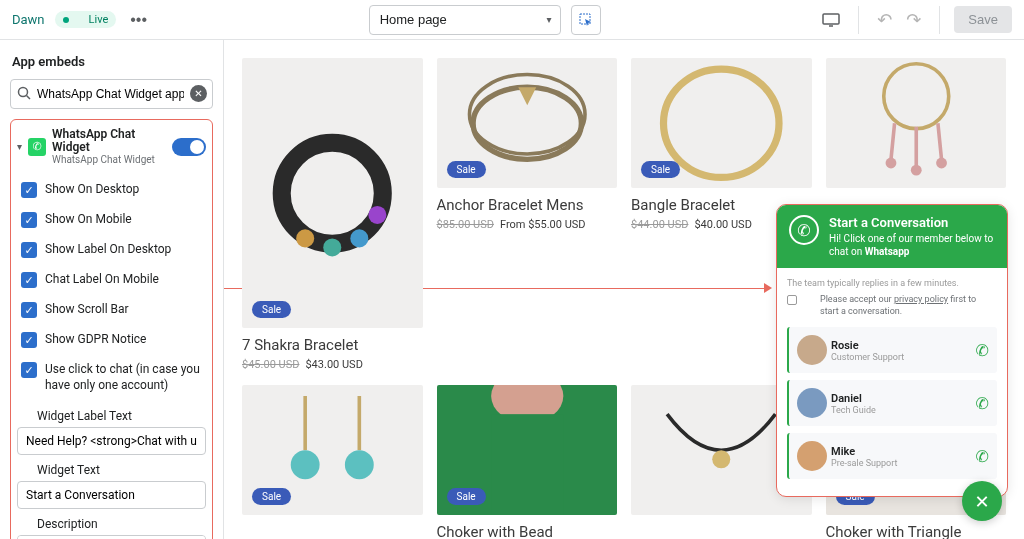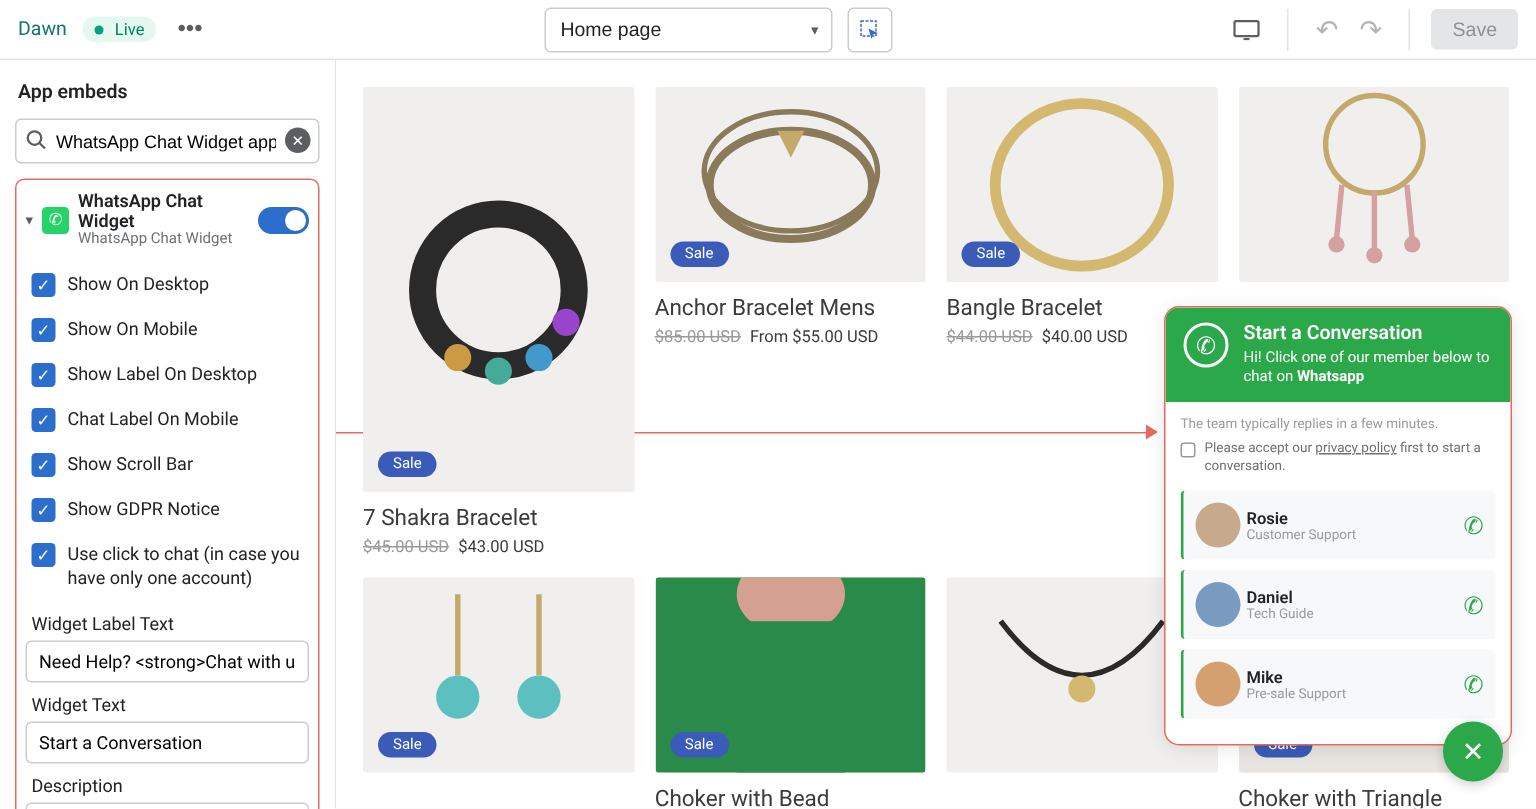--- a/index.html
+++ b/index.html
@@ -1,19 +1,19 @@
 <!DOCTYPE html>
 <html><head>
 <meta charset="utf-8">
 <style>
 * { box-sizing: border-box; margin: 0; padding: 0; }
 body { font-family: -apple-system, BlinkMacSystemFont, "Segoe UI", Roboto, sans-serif; font-size: 13px; color: #202223; background: #f6f6f7; width: 1024px; height: 539px; overflow: hidden; }
 .topbar { display: flex; align-items: center; height: 40px; background: #fff; border-bottom: 1px solid #e1e3e5; padding: 0 12px; gap: 10px; }
 .theme-name { font-size: 13px; color: #0f766e; }
-.live-badge { background: #e4f8f0; color: #008060; border-radius: 10px; padding: 2px 8px; font-size: 11px; display: inline-flex; align-items: center; gap: 8px; }
+.live-badge { background: #e4f8f0; color: #008060; border-radius: 10px; padding: 2px 8px; font-size: 11px; display: inline-flex; align-items: center; gap: 20px; }
 .live-dot { width: 6px; height: 6px; border-radius: 50%; background: #00a47c; }
 .dots-btn { background: none; border: none; font-size: 16px; color: #5c5f62; cursor: pointer; padding: 4px; }
 .spacer { flex: 1; }
 .page-select { width: 192px; height: 30px; border: 1px solid #c9cccf; border-radius: 4px; padding: 0 24px 0 10px; font-size: 13px; color: #202223; background: #fff; text-align: left; position: relative; display: flex; align-items: center; }
 .page-select::after { content: "▾"; position: absolute; right: 8px; color: #5c5f62; font-size: 10px; }
 .icon-btn { width: 30px; height: 30px; border: 1px solid #c9cccf; border-radius: 4px; background: #fff; display: flex; align-items: center; justify-content: center; cursor: pointer; color: #2c6ecb; }
 .top-right { display: flex; align-items: center; gap: 6px; }
 .preview-btn { border: none; background: none; color: #5c5f62; cursor: pointer; padding: 4px; }
 .undo-btn, .redo-btn { border: none; background: none; color: #b5b5b5; font-size: 18px; cursor: pointer; padding: 4px; }
 .vdiv { width: 1px; height: 28px; background: #e1e3e5; margin: 0 8px; }
@@ -30,21 +30,21 @@
 .chev { color: #5c5f62; font-size: 10px; }
 .app-logo { width: 18px; height: 18px; background: #25d366; border-radius: 3px; display: flex; align-items: center; justify-content: center; color: #fff; font-size: 11px; }
 .widget-name-wrap { flex: 1; line-height: 1.1; }
 .widget-name { font-size: 12px; font-weight: 600; }
 .widget-sub { font-size: 10px; color: #6d7175; }
 .toggle { width: 34px; height: 18px; background: #2c6ecb; border-radius: 9px; position: relative; cursor: pointer; }
 .toggle::after { content: ""; position: absolute; right: 2px; top: 2px; width: 14px; height: 14px; background: #fff; border-radius: 50%; }
 .check-row { display: flex; align-items: flex-start; gap: 8px; padding: 7px 4px; }
 .checkbox { width: 16px; height: 16px; background: #2c6ecb; border-radius: 3px; flex-shrink: 0; display: flex; align-items: center; justify-content: center; color: #fff; font-size: 11px; }
 .check-label { font-size: 12px; color: #202223; line-height: 1.3; }
-.field-label { font-size: 12px; color: #202223; padding: 8px 4px 4px; }
+.field-label { font-size: 12px; color: #202223; padding: 8px 4px 4px; margin-left: 16px; }
 .text-input, .text-area { width: 100%; border: 1px solid #c9cccf; border-radius: 4px; padding: 6px 8px; font-size: 12px; font-family: inherit; }
 .text-area { height: 44px; resize: none; line-height: 1.3; }
 .red-box-arrow { position: absolute; border-top: 1px solid #e86a5e; }
 .arrow-head { position: absolute; border: 5px solid transparent; border-left: 8px solid #e86a5e; }
 .preview { flex: 1; background: #fff; padding: 18px 18px; overflow: hidden; position: relative; }
 .grid { display: grid; grid-template-columns: repeat(4, 1fr); gap: 14px; }
 .card { display: flex; flex-direction: column; }
 .card-img { height: 130px; background: #f0efee; border-radius: 2px; position: relative; display: flex; align-items: center; justify-content: center; overflow: hidden; }
 .card-img.tall { height: 270px; }
 .sale-badge { position: absolute; bottom: 10px; left: 10px; background: #3a5bb8; color: #fff; font-size: 10px; padding: 3px 10px; border-radius: 10px; }
@@ -52,21 +52,21 @@
 .card-price { font-size: 11px; display: flex; gap: 6px; color: #3b3b3b; }
 .old-price { text-decoration: line-through; color: #9a9a9a; }
 .row2-card .card-img { height: 130px; }
 .chat-popup { position: absolute; top: 164px; right: 16px; width: 232px; border: 1px solid #e86a5e; border-radius: 10px; overflow: hidden; background: #fff; box-shadow: 0 2px 12px rgba(0,0,0,0.1); z-index: 5; }
 .chat-header { background: #2ba84a; color: #fff; padding: 10px 12px; display: flex; gap: 10px; }
 .chat-wa-icon { width: 30px; height: 30px; border: 2px solid #fff; border-radius: 50%; display: flex; align-items: center; justify-content: center; font-size: 16px; flex-shrink: 0; }
 .chat-title { font-size: 13px; font-weight: 600; margin-bottom: 2px; }
 .chat-desc { font-size: 10px; line-height: 1.3; }
 .chat-body { padding: 10px; }
 .chat-reply { font-size: 9px; color: #9a9a9a; margin-bottom: 6px; }
-.chat-gdpr { font-size: 9px; color: #6d7175; display: flex; gap: 6px; line-height: 1.3; margin-bottom: 10px; }
+.chat-gdpr { font-size: 9px; color: #6d7175; display: flex; gap: 23px; line-height: 1.3; margin-bottom: 10px; }
 .gdpr-box { width: 10px; height: 10px; border: 1px solid #9a9a9a; border-radius: 2px; flex-shrink: 0; margin-top: 1px; }
 .member { display: flex; align-items: center; gap: 4px; background: #f7f8fa; border-left: 2px solid #2ba84a; border-radius: 3px; padding: 8px; margin-bottom: 7px; cursor: pointer; }
 .member-avatar { width: 30px; height: 30px; border-radius: 50%; background: #c7a98b; flex-shrink: 0; }
 .member-info { flex: 1; }
 .member-name { font-size: 11px; font-weight: 600; }
 .member-role { font-size: 9px; color: #9a9a9a; }
 .member-wa { color: #2ba84a; font-size: 16px; }
 .fab { position: absolute; right: 22px; bottom: 18px; width: 40px; height: 40px; border-radius: 50%; background: #2ba84a; color: #fff; display: flex; align-items: center; justify-content: center; font-size: 18px; cursor: pointer; box-shadow: 0 2px 8px rgba(0,0,0,0.2); z-index: 6; }
 svg { display: block; }
 </style>

